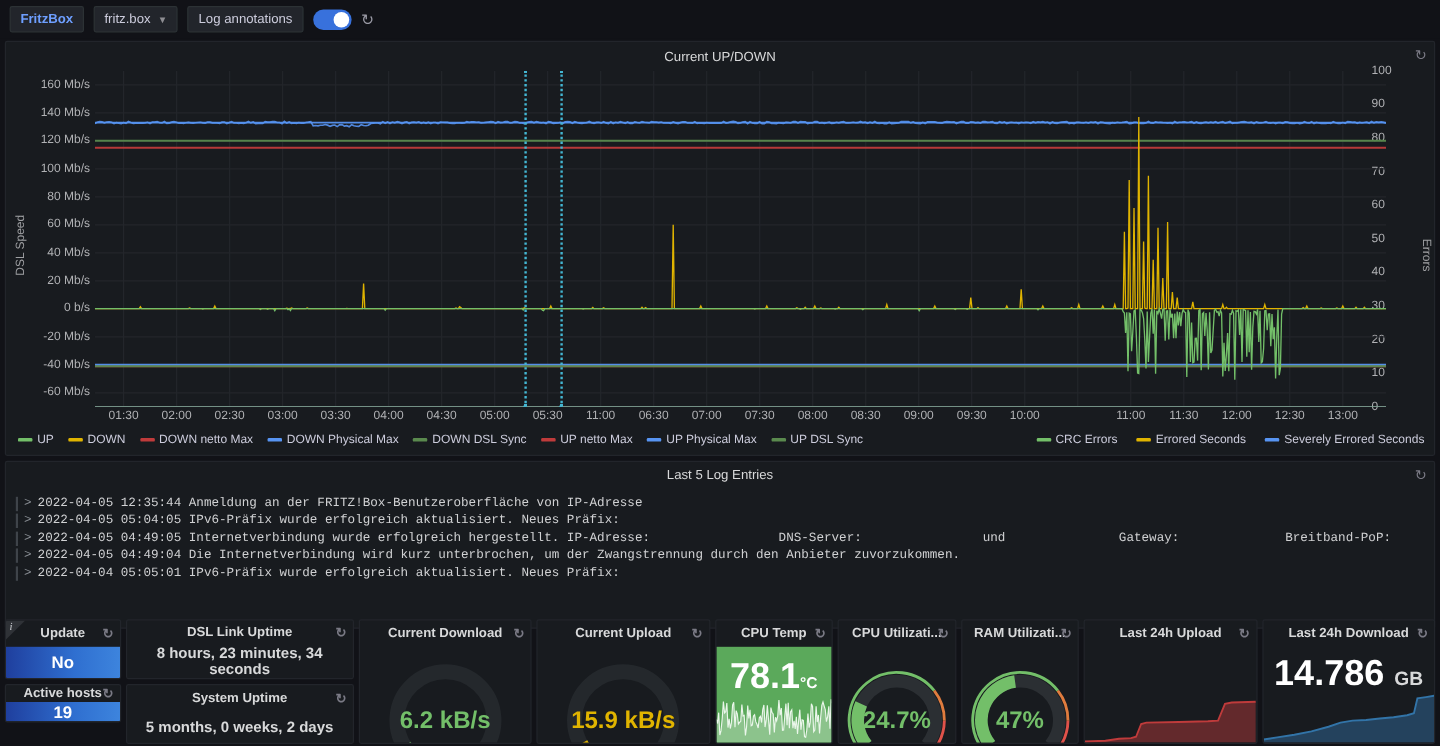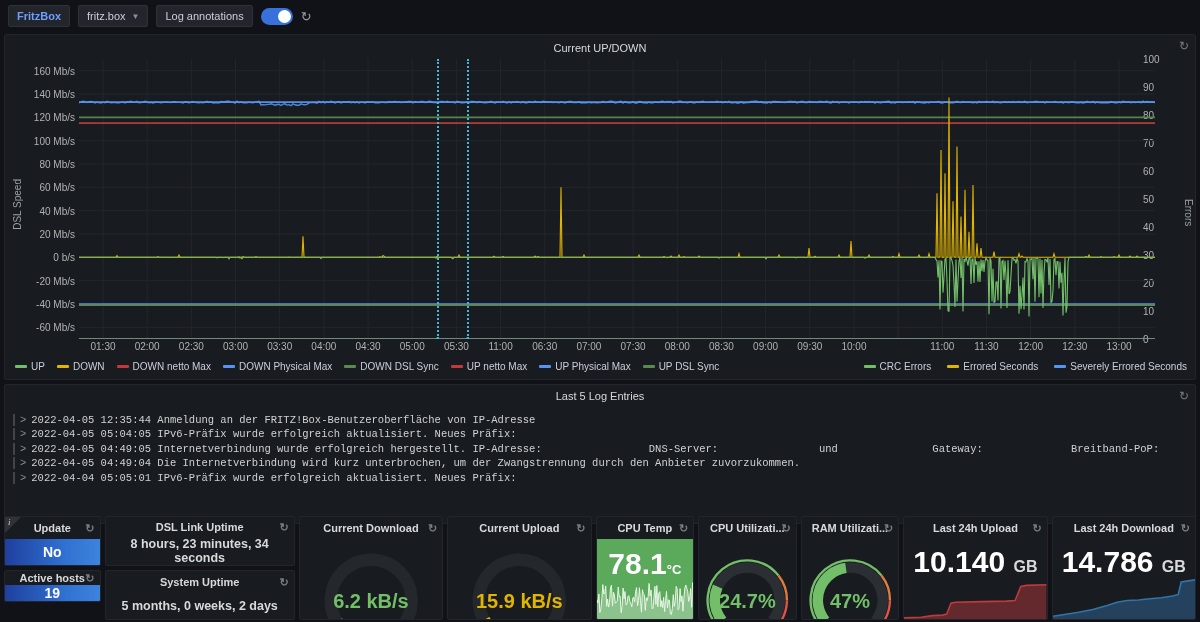--- a/index.html
+++ b/index.html
@@ -537,24 +537,20 @@
       <div class="gauge-value" style="color: rgb(115, 191, 105);">47%</div>
     </div>
   </div>
 
   <div class="stat-panel" style="width:148px; display:flex; flex-direction:column">
     <div class="stat-head">
       <span>Last 24h Upload</span>
       <span class="hdr-refresh">↻</span>
     </div>
     <div class="big-stat-body">
-      <div class="big-stat-value">
-        <span>10.140</span>
-        <span class="big-stat-unit">GB</span>
-      </div>
       <svg id="spark-upload" class="spark" width="148" height="56" viewBox="0 0 148 56" preserveAspectRatio="none">
           <path d="M0 56L0.0 54.9L17.8 54.3L29.6 52.6L40.0 52.1L44.4 51.0L48.8 40.3L53.3 39.2L81.4 38.6L106.6 38.1L115.4 37.5L121.4 23.5L127.3 22.4L148.0 21.8L148 56 Z" fill="#bf3b3b" fill-opacity="0.45"></path>
           <path d="M0.0 54.9L17.8 54.3L29.6 52.6L40.0 52.1L44.4 51.0L48.8 40.3L53.3 39.2L81.4 38.6L106.6 38.1L115.4 37.5L121.4 23.5L127.3 22.4L148.0 21.8" fill="none" stroke="#bf3b3b" stroke-width="1.6"></path>
         </svg>
     </div>
   </div>
 
   <div class="stat-panel" style="width:148px; display:flex; flex-direction:column">
     <div class="stat-head">
       <span>Last 24h Download</span>

